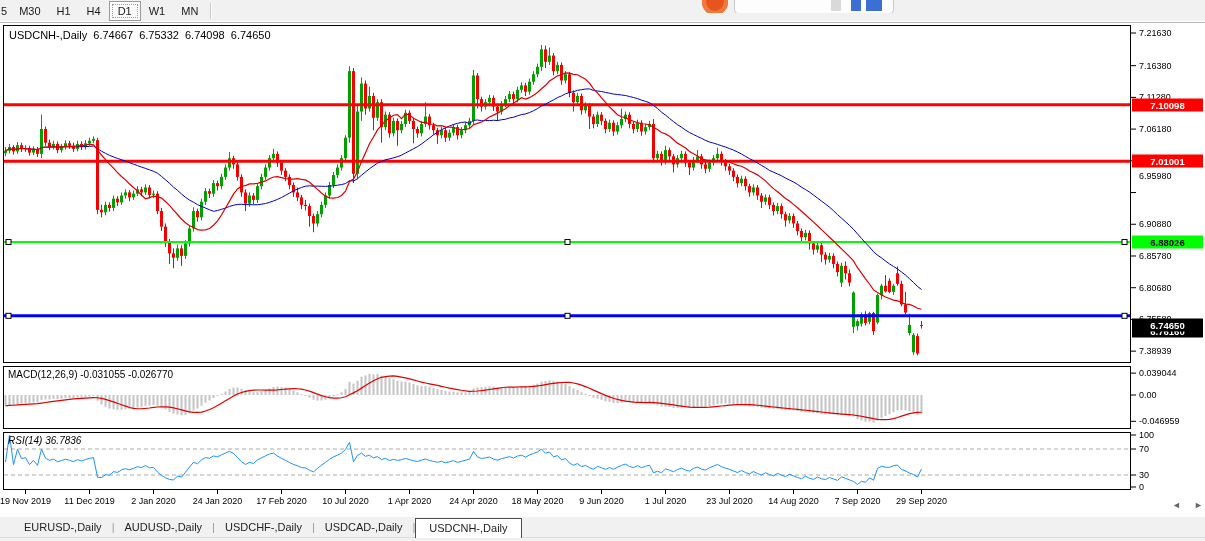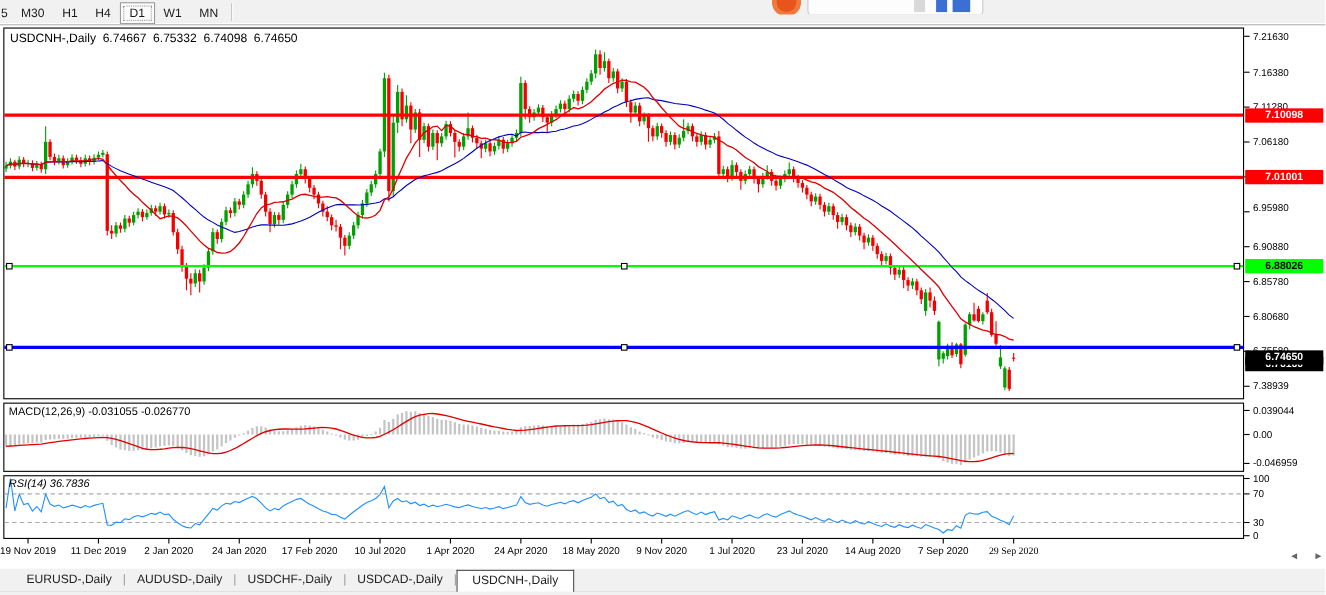--- a/index.html
+++ b/index.html
@@ -834,21 +834,21 @@
       <line x1="857.5" y1="490" x2="857.5" y2="494" stroke="#000" stroke-width="1"></line>
       <line x1="921.5" y1="490" x2="921.5" y2="494" stroke="#000" stroke-width="1"></line>
     </svg>
 
   <div id="axis-labels">
       <div class="ytick" style="top: 33px;">7.21630</div>
       <div class="ytick" style="top: 65.655px;">7.16380</div>
       <div class="ytick" style="top: 97.377px;">7.11280</div>
       <div class="ytick" style="top: 129.099px;">7.06180</div>
       <div class="ytick" style="top: 160.821px;">7.01080</div>
-      <div class="ytick" style="top: 189px; text-align: center;">6.95980</div>
+      <div class="ytick" style="top: 176px; text-align: center;">6.95980</div>
       <div class="ytick" style="top: 224.265px;">6.90880</div>
       <div class="ytick" style="top: 255.987px;">6.85780</div>
       <div class="ytick" style="top: 287.709px;">6.80680</div>
       <div class="ytick" style="top: 319.431px;">6.75580</div>
       <div class="ytick" style="top: 351.153px;">7.38939</div>
       <div class="ytick" style="top: 373.135px;">0.039044</div>
       <div class="ytick" style="top: 395px;">0.00</div>
       <div class="ytick" style="top: 421.297px;">-0.046959</div>
       <div class="ytick" style="top: 435px;">100</div>
       <div class="ytick" style="top: 449px;">70</div>
@@ -863,26 +863,26 @@
   <div id="date-labels">
       <div class="xlabel" style="left: 25.5px;">19 Nov 2019</div>
       <div class="xlabel" style="left: 89.5px;">11 Dec 2019</div>
       <div class="xlabel" style="left: 153.5px;">2 Jan 2020</div>
       <div class="xlabel" style="left: 217.5px;">24 Jan 2020</div>
       <div class="xlabel" style="left: 281.5px;">17 Feb 2020</div>
       <div class="xlabel" style="left: 345.5px;">10 Jul 2020</div>
       <div class="xlabel" style="left: 409.5px;">1 Apr 2020</div>
       <div class="xlabel" style="left: 473.5px;">24 Apr 2020</div>
       <div class="xlabel" style="left: 537.5px; text-align: center;">18 May 2020</div>
-      <div class="xlabel" style="left: 601.5px;">9 Nov 2020</div>
+      <div class="xlabel" style="left: 601.5px;">9 Jun 2020</div>
       <div class="xlabel" style="left: 665.5px;">1 Jul 2020</div>
       <div class="xlabel" style="left: 729.5px;">23 Jul 2020</div>
       <div class="xlabel" style="left: 793.5px;">14 Aug 2020</div>
       <div class="xlabel" style="left: 857.5px;">7 Sep 2020</div>
-      <div class="xlabel" style="left: 921.5px; font-family: Liberation Serif, serif;">29 Sep 2020</div>
+      <div class="xlabel" style="left: 921.5px;">29 Sep 2020</div>
     </div>
 
   <div class="scrollarrow" style="left:1172px;">◄</div>
   <div class="scrollarrow" style="left:1194px;">►</div>
 
   <div id="tabbar">
       <div id="tab-lead"></div>
       <div class="tab">EURUSD-,Daily</div>
       <div class="tabsep">|</div>
       <div class="tab">AUDUSD-,Daily</div>

